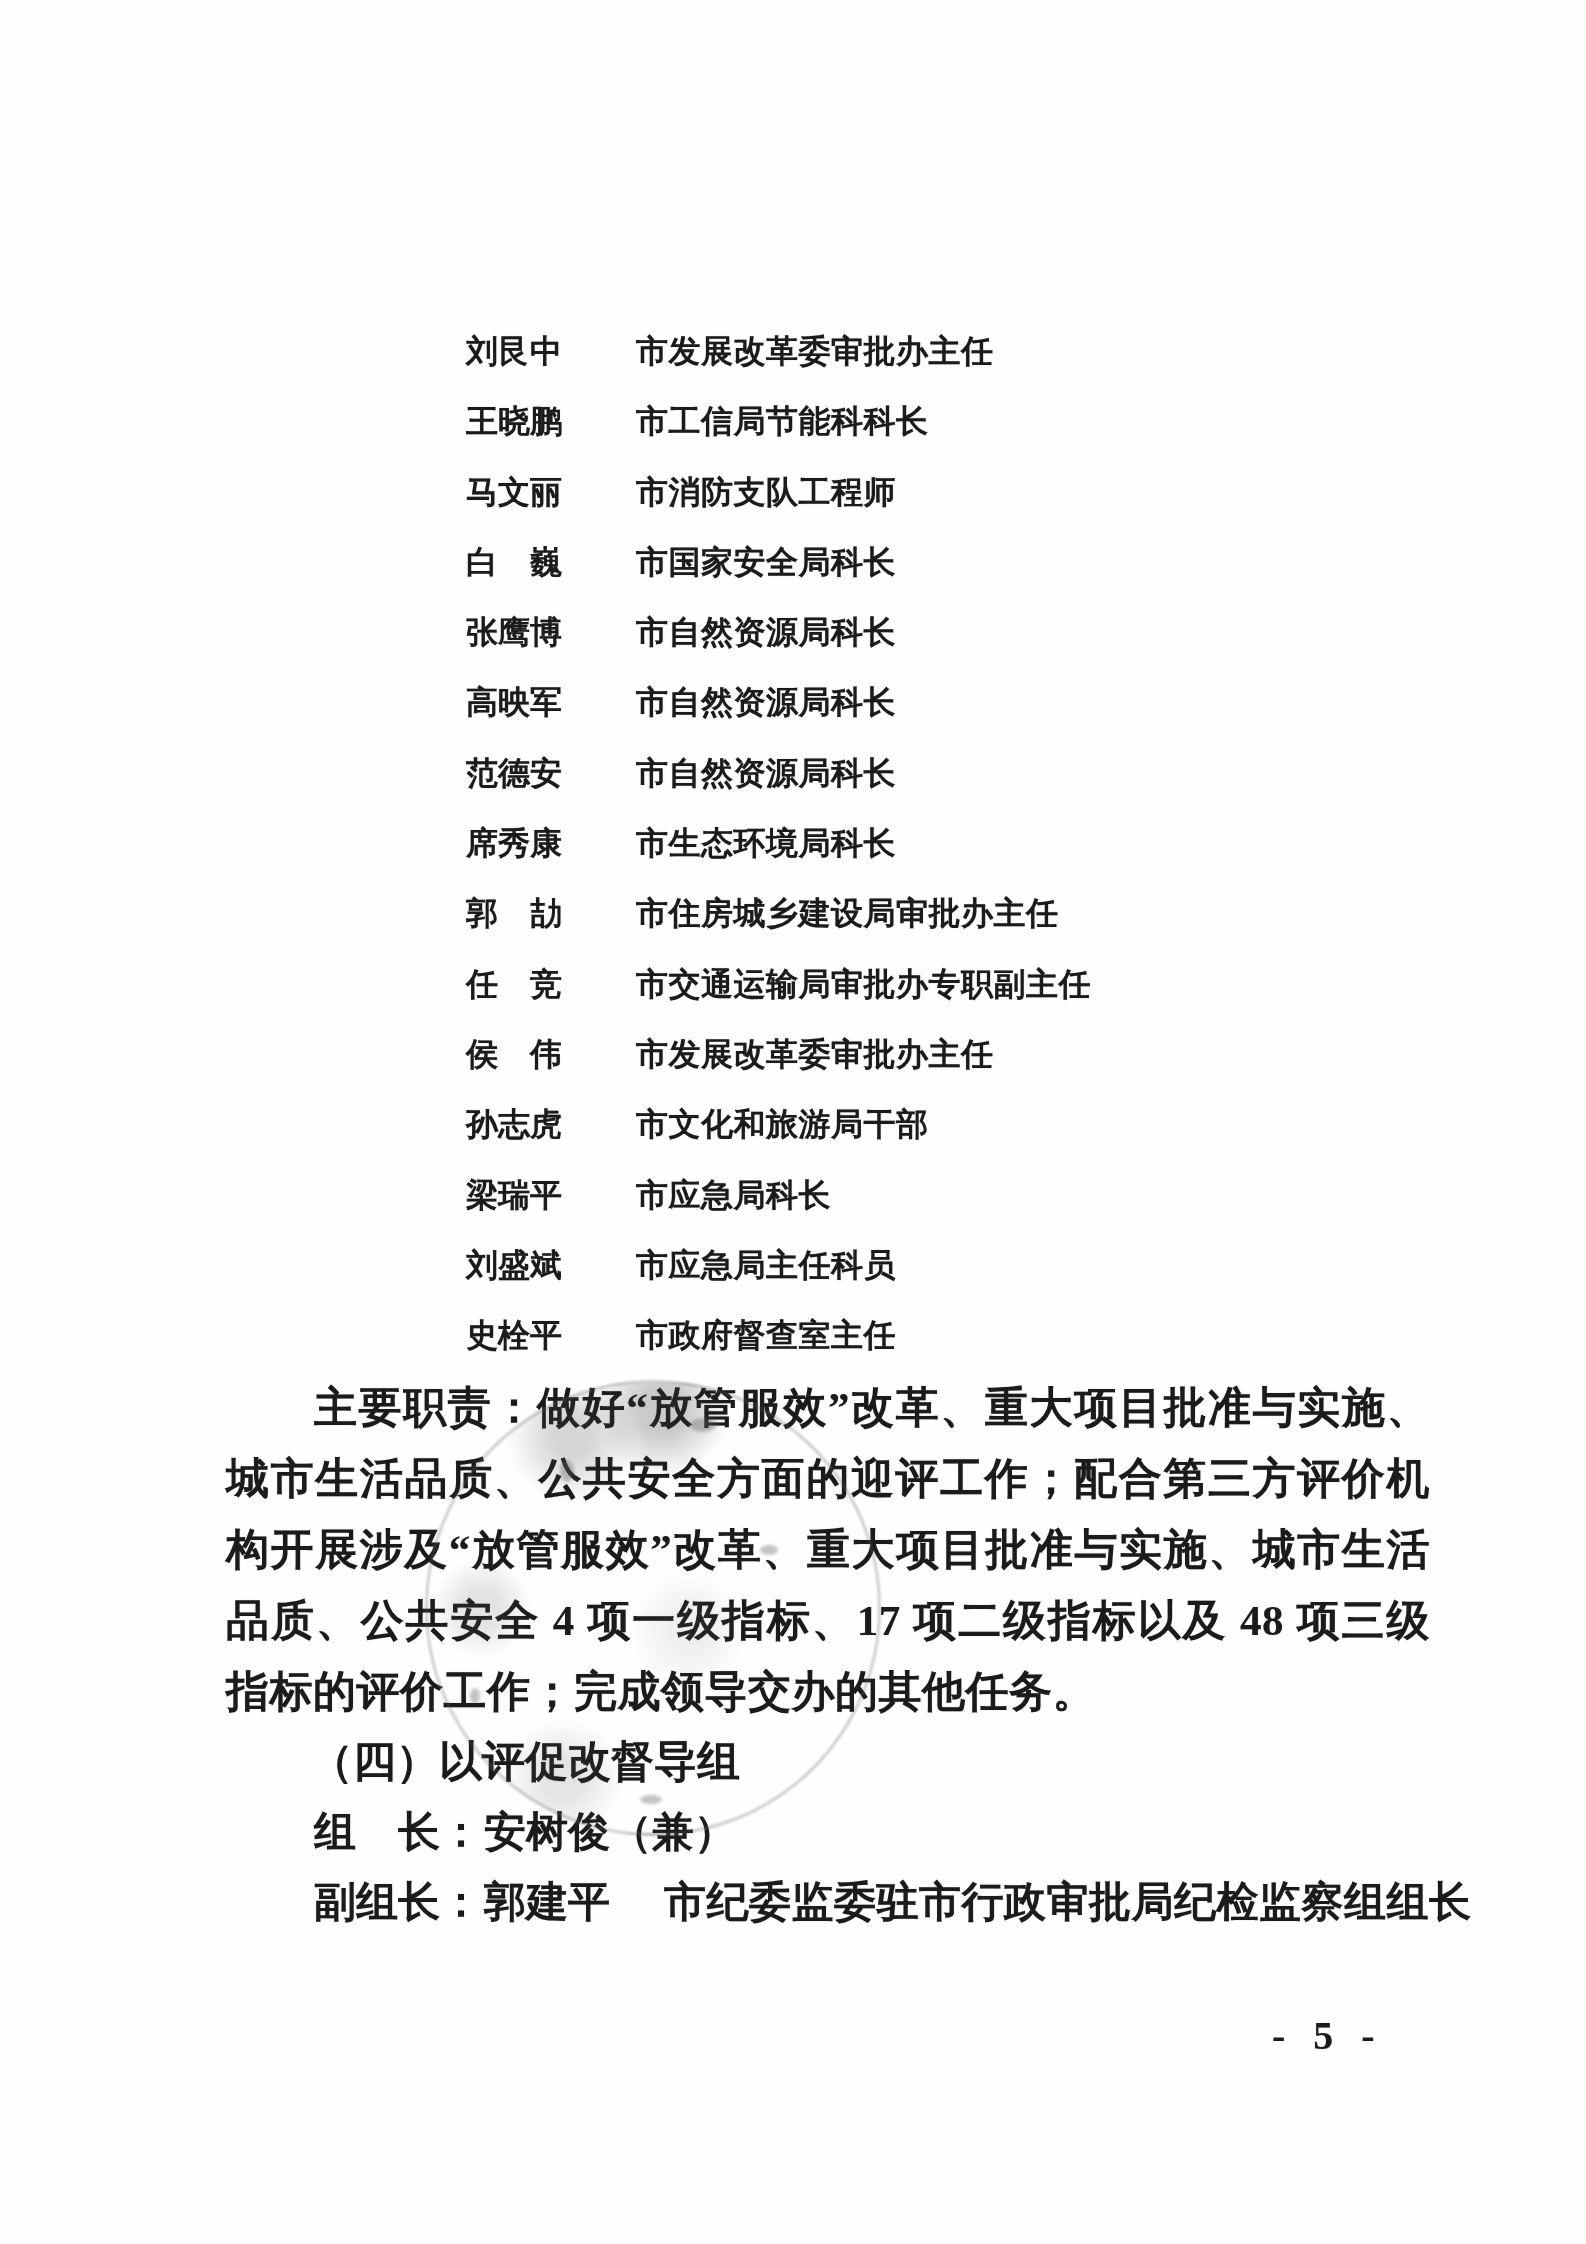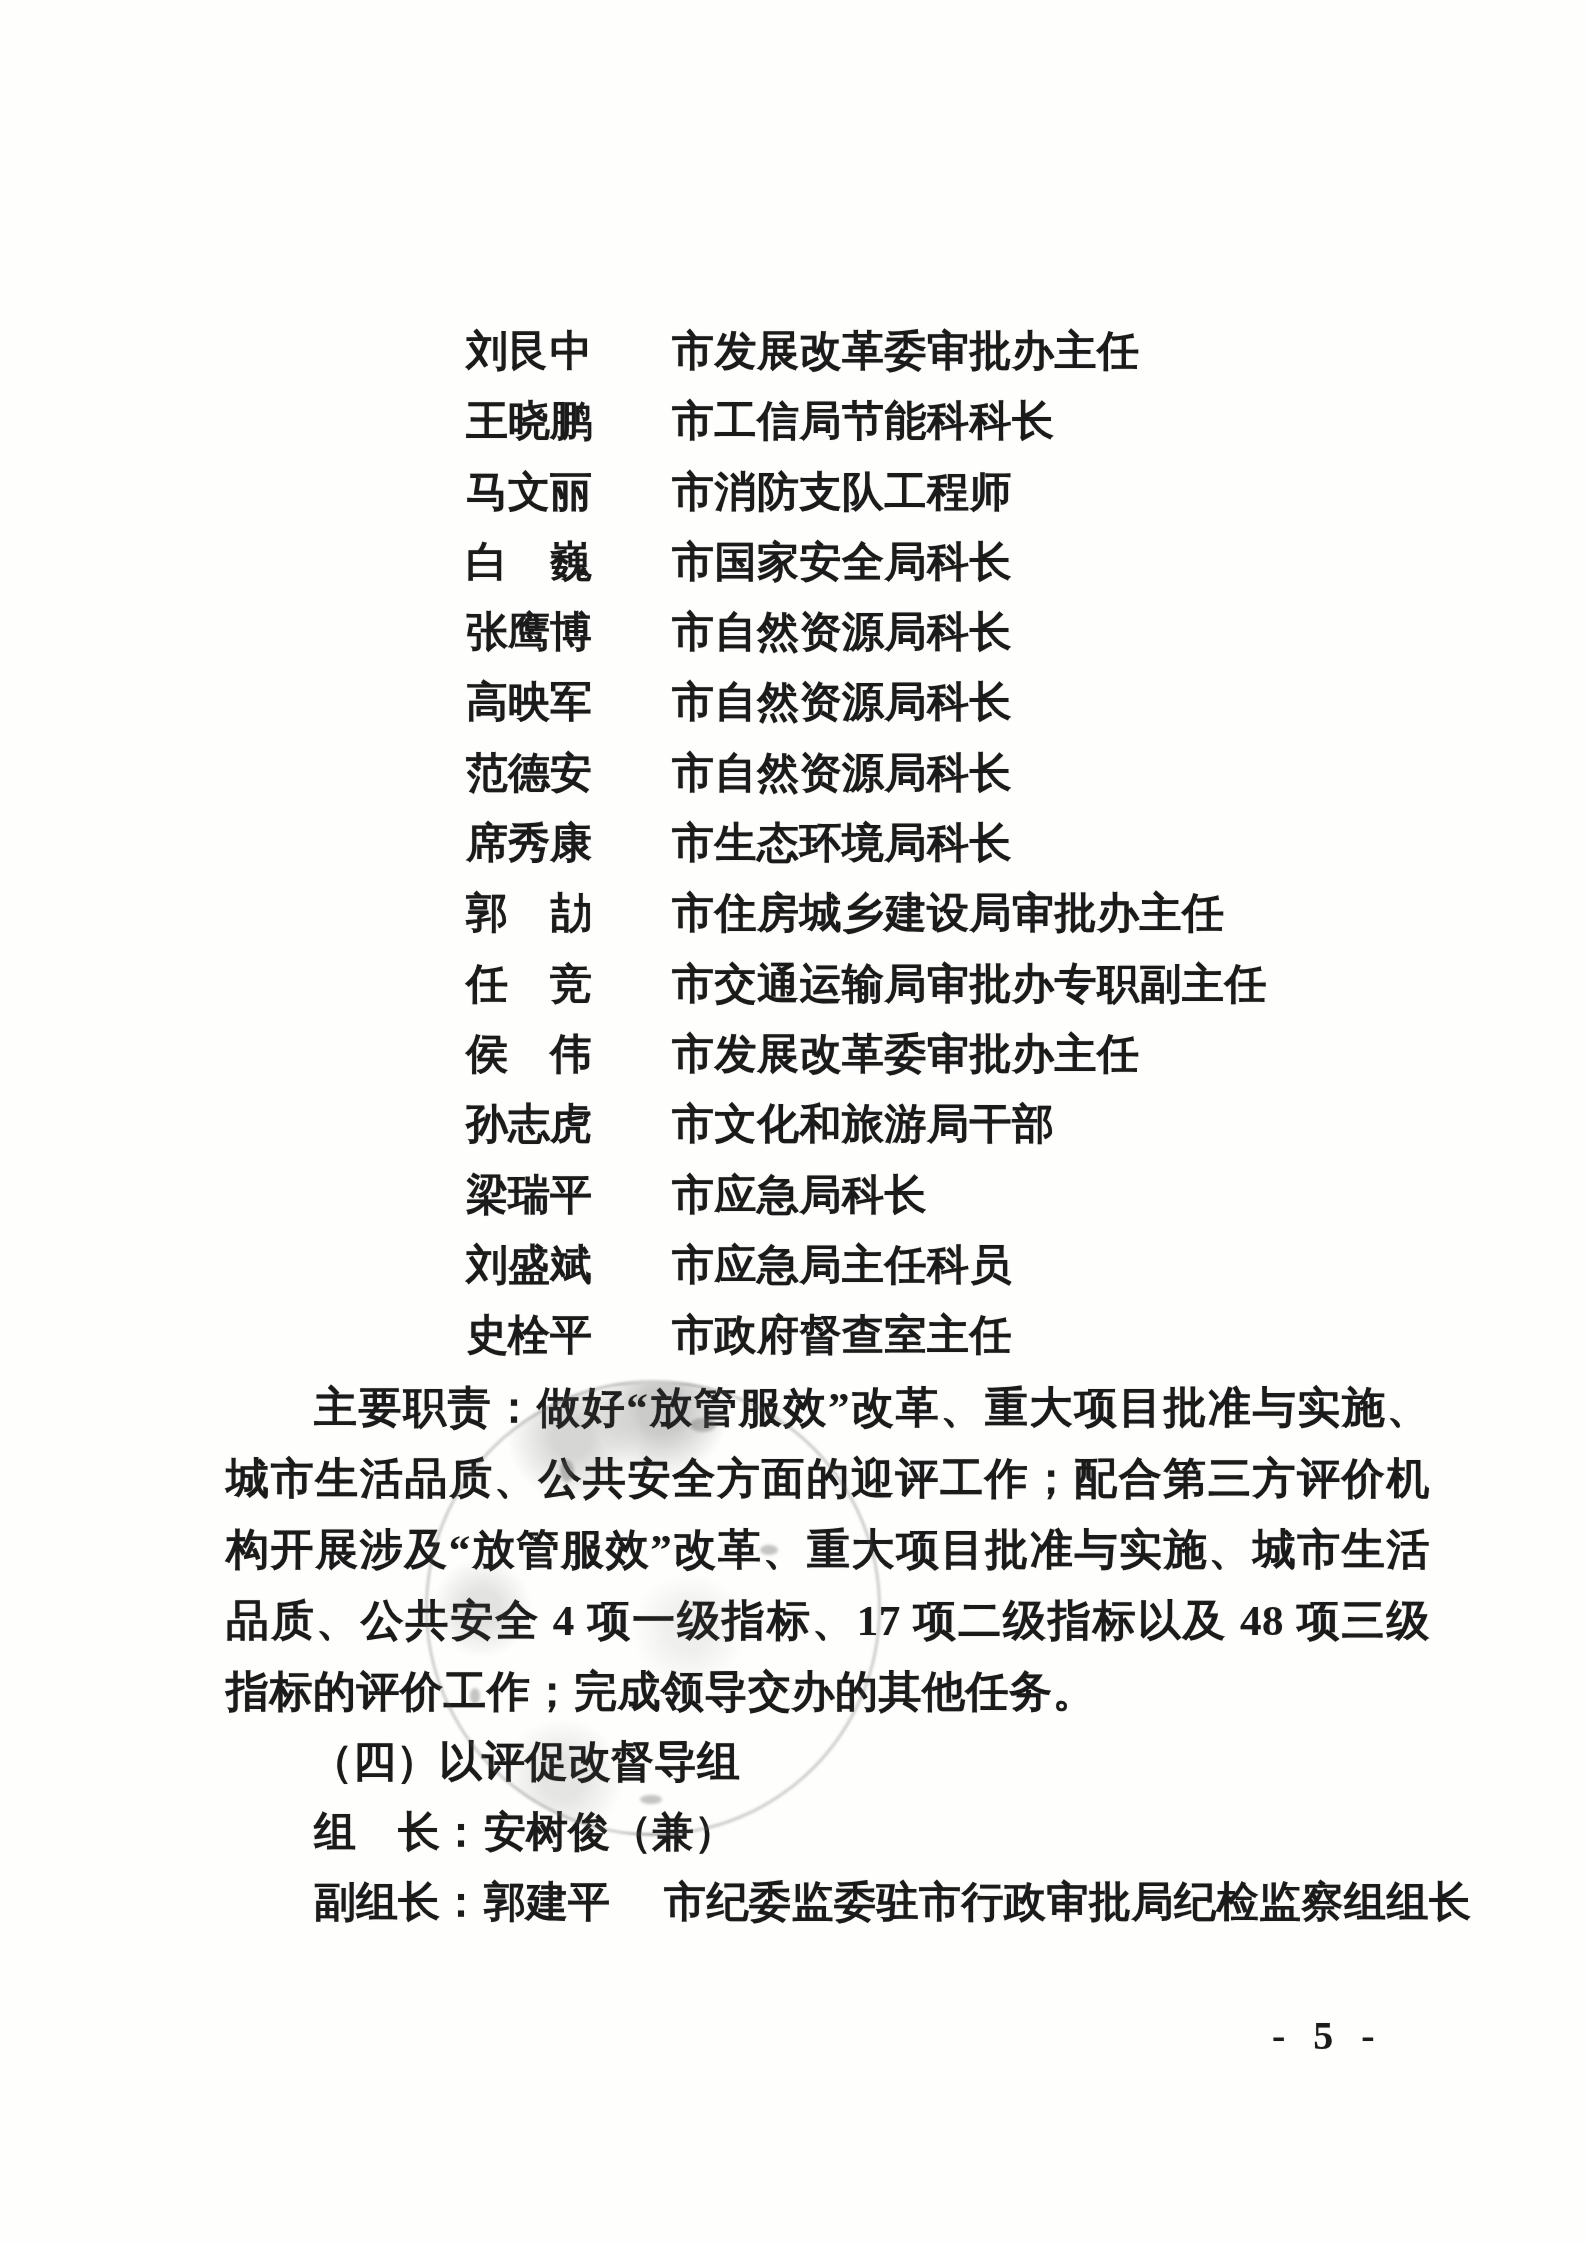--- a/index.html
+++ b/index.html
@@ -9,23 +9,23 @@
     margin:0 auto;
     background:#fefefd;
     overflow:hidden;
     font-family:"Liberation Serif","DejaVu Serif",serif;
     color:#1b1b1b;
     font-weight:600;
     text-shadow:0 0 1px rgba(20,20,20,0.35);
   }
   
   .member-list{position:absolute;left:466px;top:316px;width:1000px;}
-  .member-row{display:flex;align-items:center;height:70.3px;font-size:42px;line-height:70.3px;white-space:nowrap;}
+  .member-row{display:flex;align-items:center;height:70.3px;font-size:32px;line-height:70.3px;white-space:nowrap;}
   .mname{display:inline-block;width:134px;}
-  .mtitle{display:inline-block;margin-left:72px;letter-spacing:0.5px;font-family:Liberation Serif, serif;}
+  .mtitle{display:inline-block;margin-left:36px;letter-spacing:0.5px;font-family:Liberation Serif, serif;}
   
   .duties{
     position:absolute;left:226px;top:1372px;width:1204px;
     margin:0;font-size:43px;line-height:71px;
     text-indent:88px;text-align:justify;text-justify:inter-character;
     letter-spacing:0.5px;
   }
   
   .heading{position:absolute;left:310px;top:1727px;height:70px;line-height:70px;font-size:43px;white-space:nowrap;}
   

